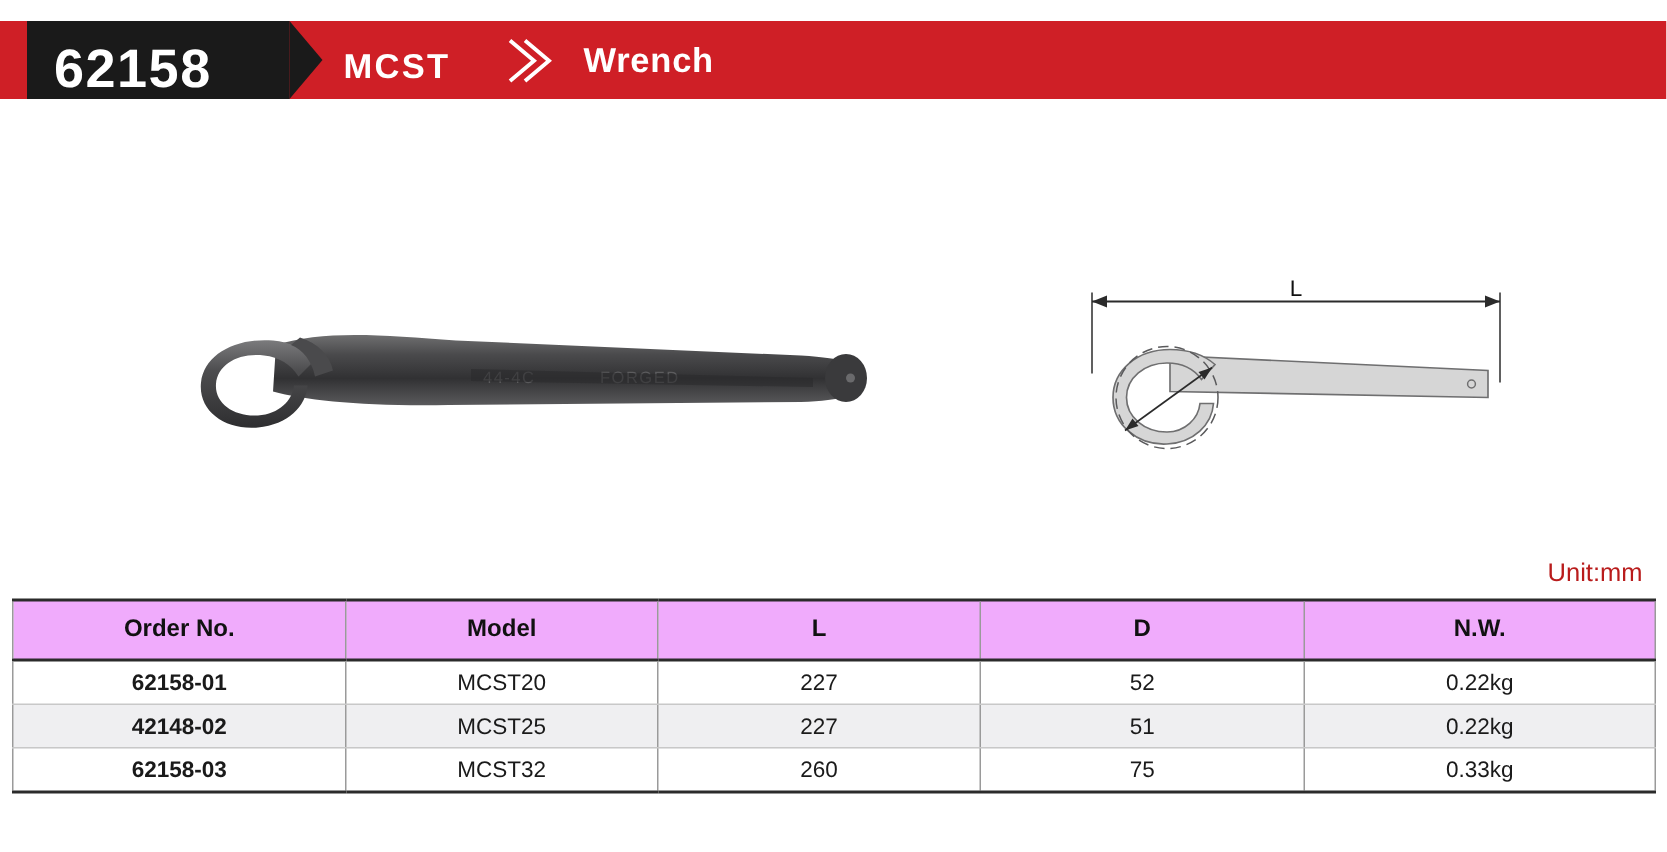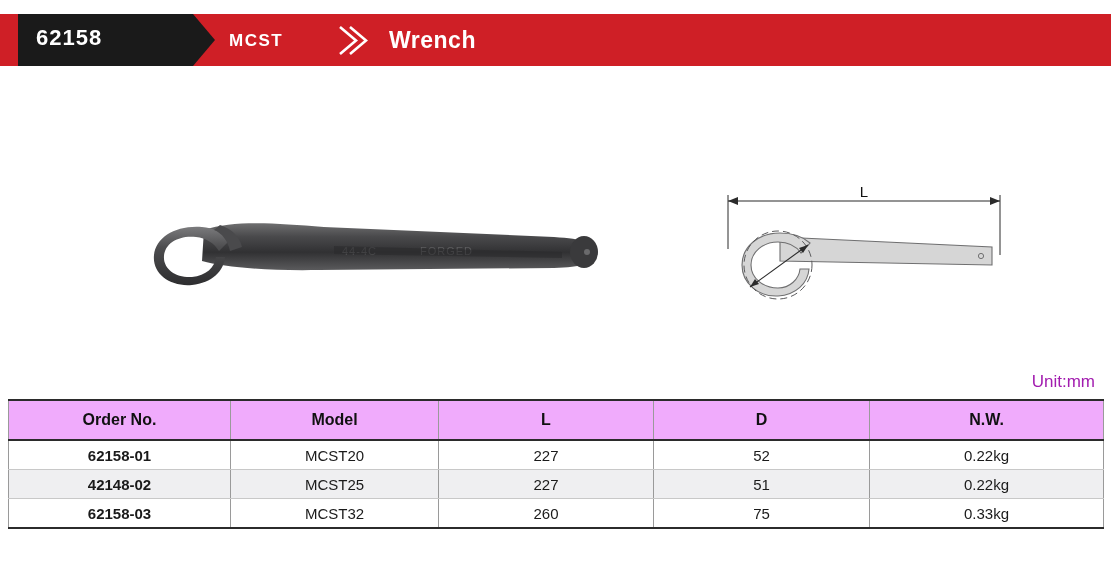--- a/index.html
+++ b/index.html
@@ -47,31 +47,31 @@
     width: 0;
     height: 0;
     border-top: 26px solid transparent;
     border-bottom: 26px solid transparent;
     border-left: 22px solid #1a1a1a;
   }
   .header-code {
     position: absolute;
     left: 36px;
     top: 11px;
-    font-size: 22px;
+    font-size: 36px;
     font-weight: bold;
     color: #ffffff;
     letter-spacing: 1px;
     font-family: "Liberation Sans", sans-serif;
   }
   .header-model {
     position: absolute;
     left: 229px;
     top: 17px;
-    font-size: 17px;
+    font-size: 23px;
     font-weight: bold;
     color: #ffffff;
     letter-spacing: 1.5px;
   }
   .header-chev {
     position: absolute;
     left: 336px;
     top: 11px;
     width: 32px;
     height: 31px;
@@ -82,40 +82,40 @@
     top: 13px;
     font-size: 23px;
     font-weight: bold;
     color: #ffffff;
     letter-spacing: 0.5px;
   }
 
   
   .photo-area {
     position: absolute;
-    left: 84px;
+    left: 64px;
     top: 175px;
     width: 540px;
     height: 160px;
   }
   .dim-area {
     position: absolute;
     left: 700px;
     top: 175px;
     width: 340px;
     height: 170px;
   }
 
   
   .unit-label {
     position: absolute;
     right: 16px;
     top: 372px;
     font-size: 17px;
-    color: #a21caf;
+    color: #b91c1c;
   }
 
   
   .table-wrap {
     position: absolute;
     left: 8px;
     top: 399px;
     width: 1095px;
   }
   table.spec {

